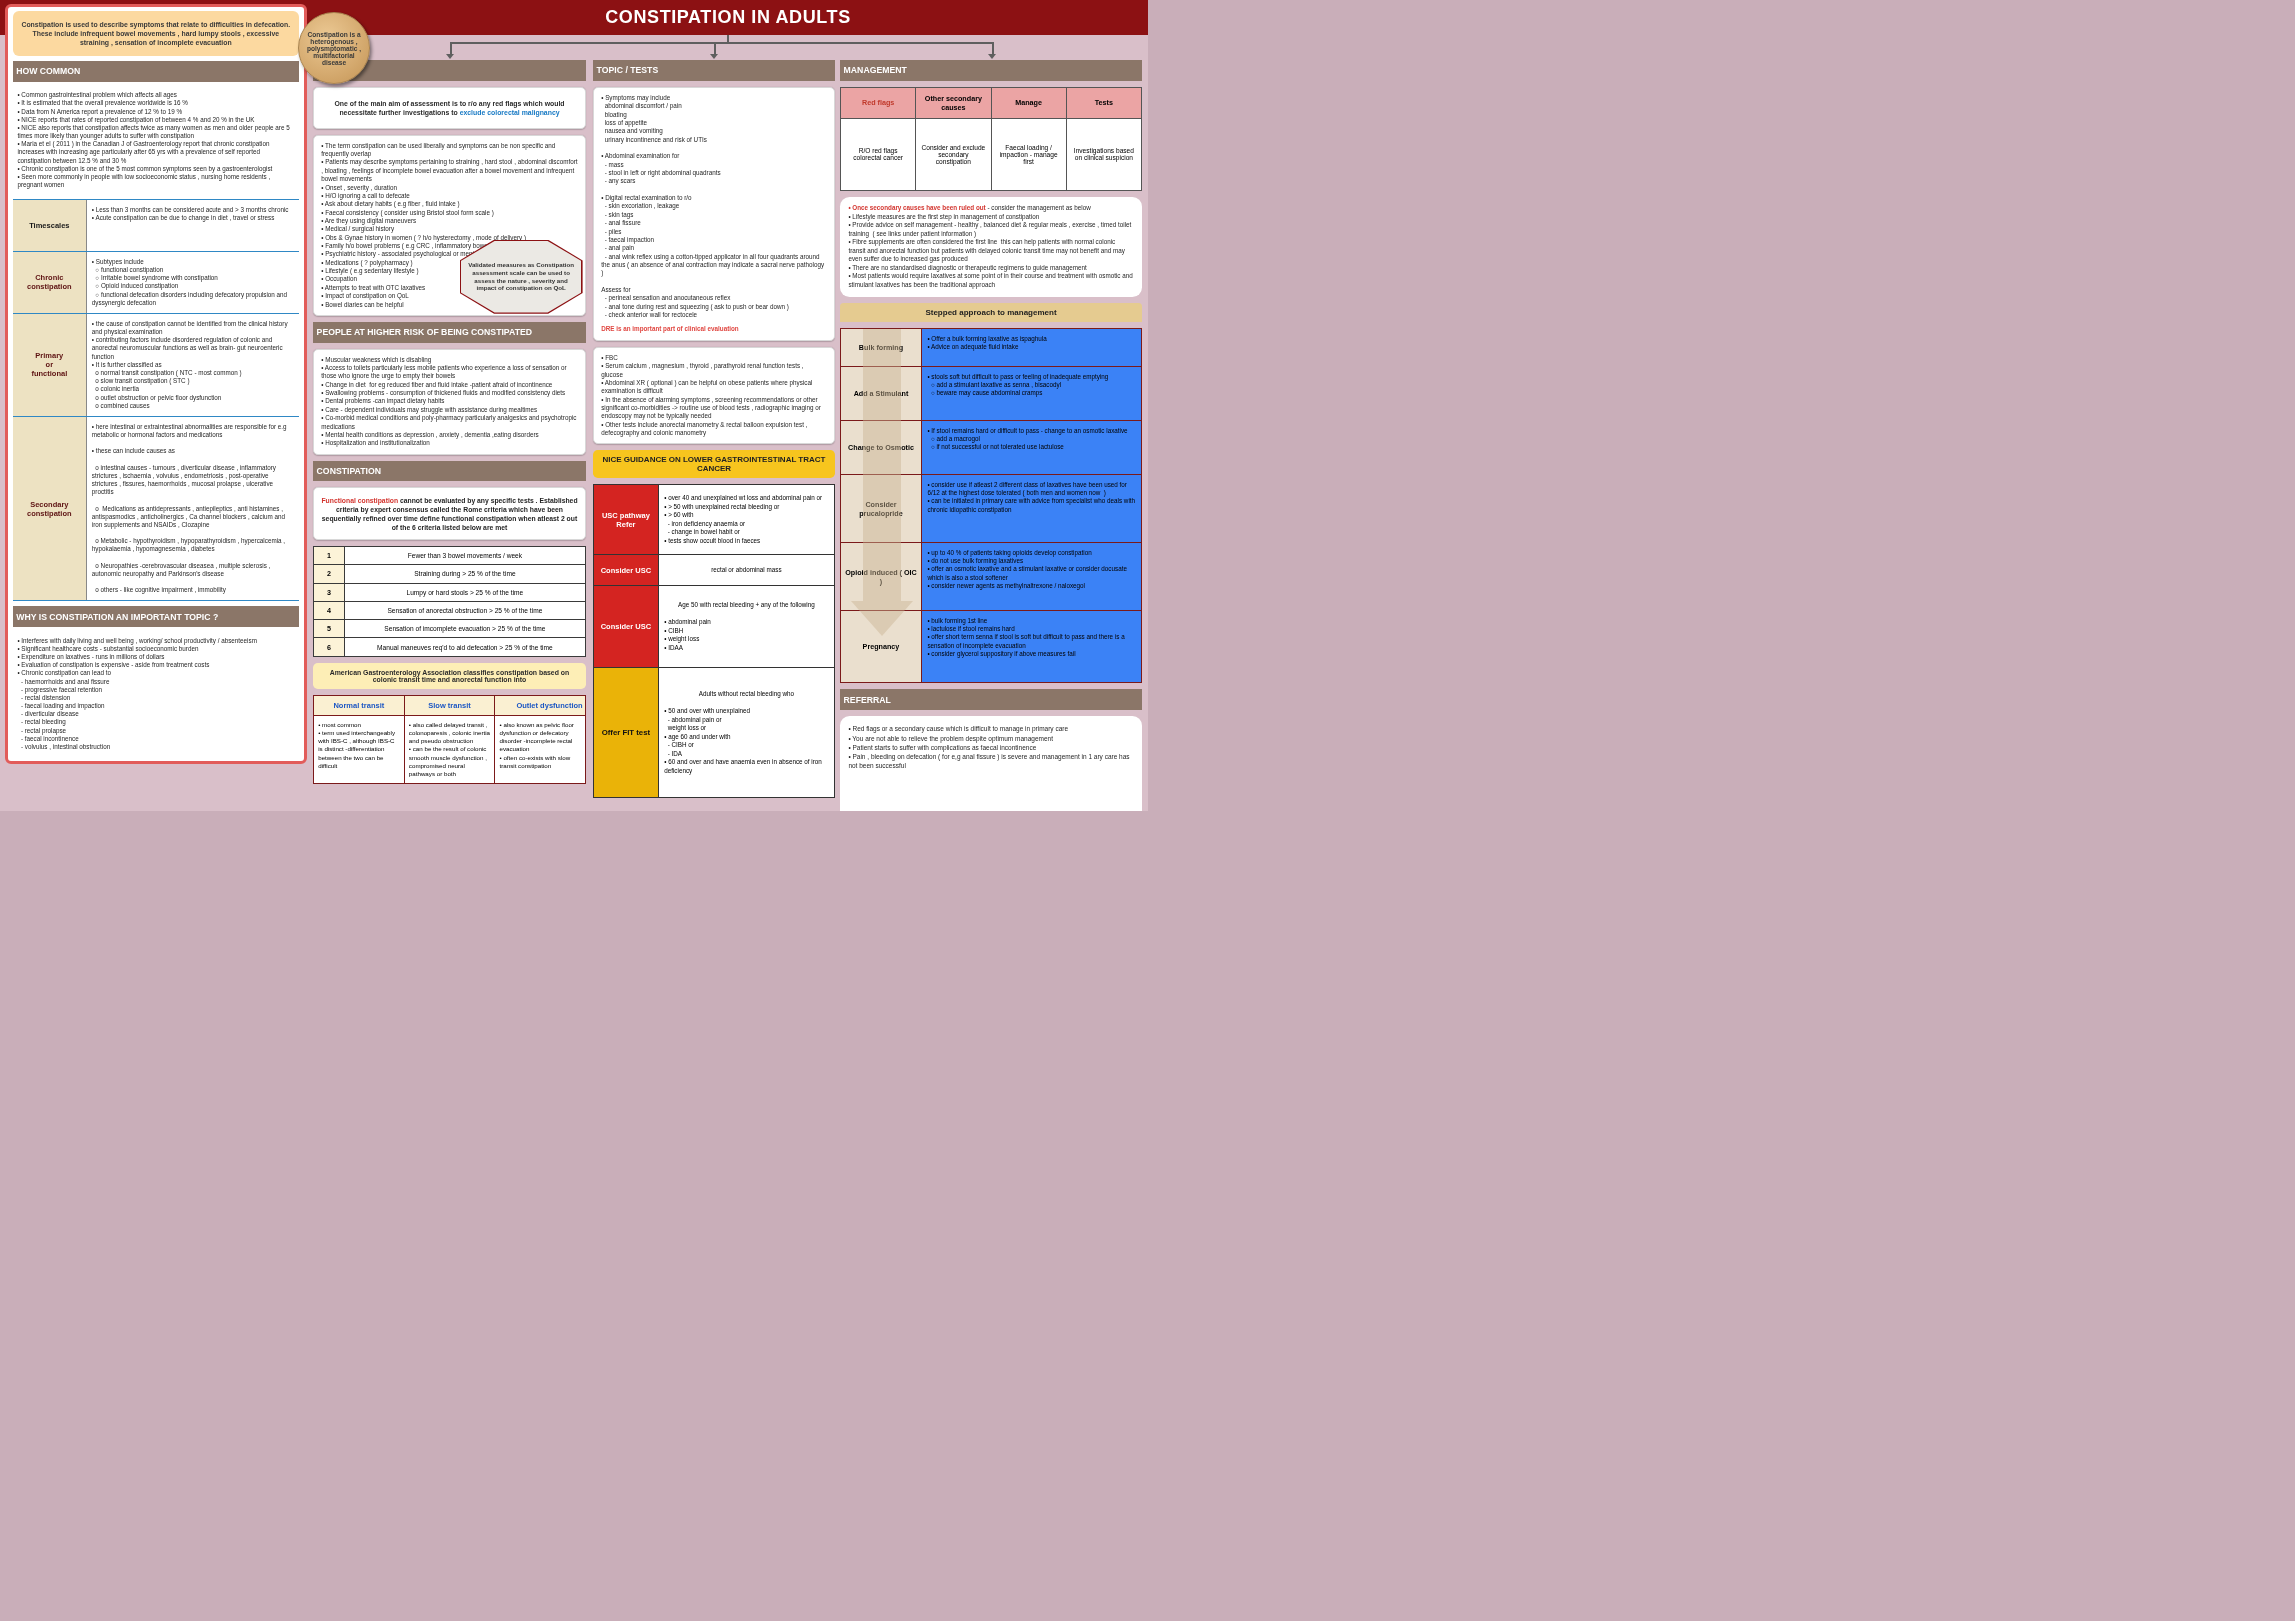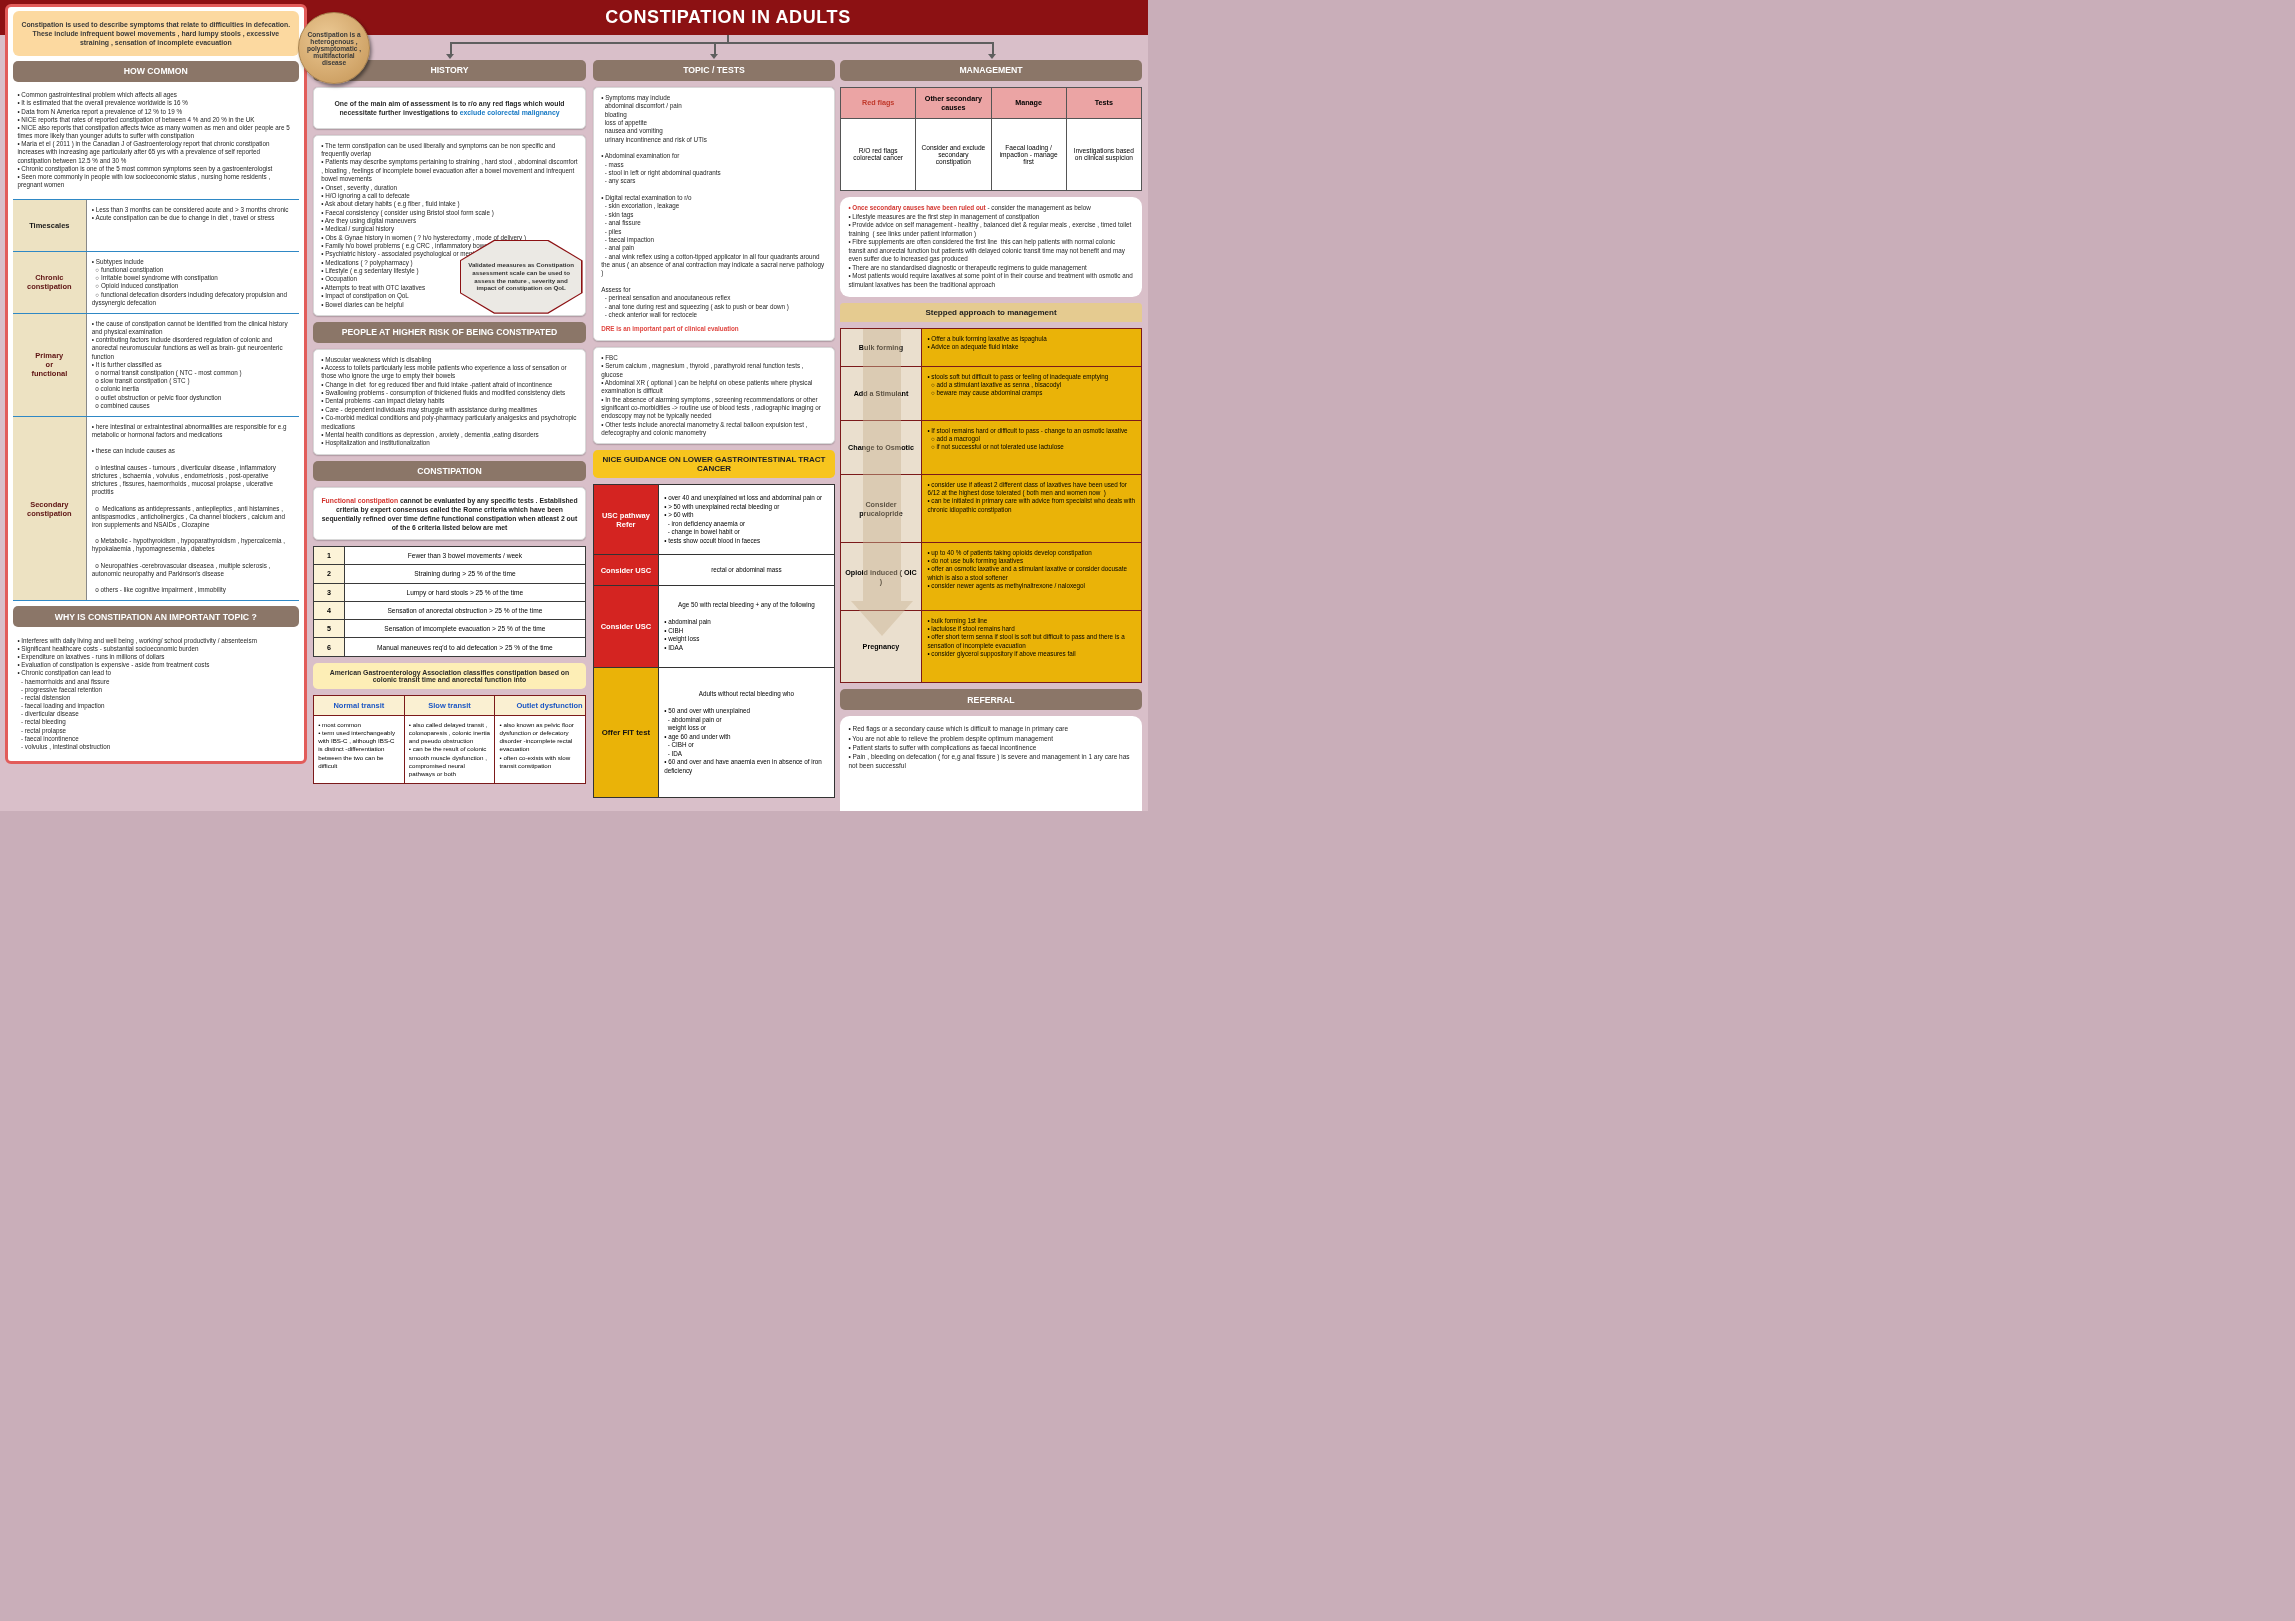--- a/index.html
+++ b/index.html
@@ -9,21 +9,21 @@
   .hline{position:absolute;top:42px;left:450px;width:543px;height:1.8px;background:#5f5f5f;z-index:1;}
   .vstub{position:absolute;top:35px;left:727px;width:1.8px;height:8.4px;background:#5f5f5f;z-index:1;}
   .vdrop{position:absolute;top:42px;width:1.8px;height:13px;background:#5f5f5f;z-index:1;}
   .ahead{position:absolute;top:54px;width:0;height:0;border-left:4.2px solid transparent;border-right:4.2px solid transparent;border-top:5.4px solid #5f5f5f;z-index:1;}
   .badge{position:absolute;left:298px;top:12px;width:72px;height:72px;border-radius:50%;background:radial-gradient(circle at 40% 35%,#ecc994,#c49455);border:1.2px solid #a8834e;box-shadow:1.8px 2.4px 3.6px rgba(0,0,0,.45);display:flex;align-items:center;justify-content:center;text-align:center;font-weight:bold;font-size:6.6px;color:#3a3a3a;padding:6px;box-sizing:border-box;z-index:6;}
   .col{position:absolute;display:flex;flex-direction:column;z-index:3;}
   #col1{left:4.8px;top:3.6px;width:302px;background:#fff;border:3.6px solid #e25c5a;border-radius:6px;padding:4.8px;gap:4.8px;box-sizing:border-box;}
   #col2{left:313px;top:60px;width:273px;gap:6px;}
   #col3{left:593px;top:60px;width:242px;gap:6px;}
   #col4{left:840px;top:60px;width:302px;gap:6px;}
-  .hdr{background:#8b7668;color:#fff;font-weight:bold;text-align:center;border-radius:5px;padding:5.4px 3.6px;font-size:8.7px;}
+  .hdr{background:#8b7668;color:#fff;font-weight:bold;text-align:left;border-radius:0;padding:5.4px 3.6px;font-size:8.7px;}
   .intro{background:#fcd9a0;border-radius:6px;padding:8.4px 7.2px;text-align:center;font-weight:bold;font-size:6.9px;line-height:1.35;color:#3a3a3a;}
   .blist{padding:4.8px 4.8px;font-size:6.3px;line-height:1.3;color:#1f1f1f;white-space:pre-wrap;}
   .ctable{border-top:1.2px solid #2f88c5;}
   .crow{display:flex;border-bottom:1.2px solid #2f88c5;}
   .clbl{width:26%;background:#ede2c2;display:flex;align-items:center;justify-content:center;text-align:center;font-weight:bold;font-size:7.5px;color:#5d1212;padding:21px;border-right:0.6px solid #888;box-sizing:border-box;}
   .clbl.black{color:#1a1a1a;}
   .cval{flex:1;padding:6px 4.8px;font-size:6.3px;line-height:1.3;white-space:pre-wrap;background:#fff;color:#1f1f1f;}
   .wbox{background:#fff;border:0.6px solid #d8d8d8;border-radius:4.8px;padding:6px 7.2px;font-size:6.3px;line-height:1.33;color:#1f1f1f;box-shadow:0 0.6px 1.2px rgba(0,0,0,.2);}
   .pre{white-space:pre-wrap;}
   .aim{text-align:center;font-size:6.9px;font-weight:bold;padding:10.8px 6px;color:#2b2b2b;}
@@ -58,21 +58,21 @@
   .nintro{text-align:center;}
   .mgmt{border:1.2px solid #555;background:#fff;}
   .mrow{display:flex;}
   .mh{flex:1;background:#eba4a4;font-weight:bold;text-align:center;padding:6px 2.4px;font-size:7.2px;border-right:1.2px solid #555;border-bottom:1.2px solid #555;display:flex;align-items:center;justify-content:center;}
   .mh:last-child,.mc:last-child{border-right:none;}
   .mh.red{color:#c0392b;}
   .mc{flex:1;padding:7.2px 3.6px;font-size:6.6px;text-align:center;display:flex;align-items:center;justify-content:center;border-right:1.2px solid #555;min-height:57px;}
   .ovbox{background:#fff;border-radius:9.6px;padding:7.2px 8.4px;font-size:6.3px;line-height:1.35;color:#1f1f1f;}
   .redlead{color:#d3342e;font-weight:bold;}
   .stepband{background:#e5cb90;border-radius:3.6px 3.6px 0 0;text-align:center;font-weight:bold;font-size:8px;padding:5.4px;color:#1f1f1f;}
-  .stepped{position:relative;border:0.6px solid #7b1a1a;background:#eab308;}
+  .stepped{position:relative;border:0.6px solid #7b1a1a;background:#3b82f6;}
   .srow{display:flex;border-bottom:1.2px solid #7b1a1a;}
   .srow:last-child{border-bottom:none;}
   .slbl{width:27%;background:#eadfce;display:flex;align-items:center;justify-content:center;text-align:center;font-weight:bold;font-size:7.2px;padding:4.8px 3.6px;border-right:0.6px solid #7b1a1a;box-sizing:border-box;}
   .sval{flex:1;padding:5.4px 5.4px;font-size:6.3px;line-height:1.33;white-space:pre-wrap;}
   .steparrow{position:absolute;left:22px;top:0;width:38px;height:272px;background:#c9b493;opacity:.45;z-index:5;pointer-events:none;}
   .steparrowhead{position:absolute;left:10.2px;top:272px;width:0;height:0;border-left:31px solid transparent;border-right:31px solid transparent;border-top:35px solid #c9b493;opacity:.45;z-index:5;pointer-events:none;}
   .refbox{background:#fff;border-radius:9.6px;padding:8.4px;font-size:6.5px;line-height:1.4;min-height:90px;color:#1f1f1f;}
 </style>
 </head>
 <body>

